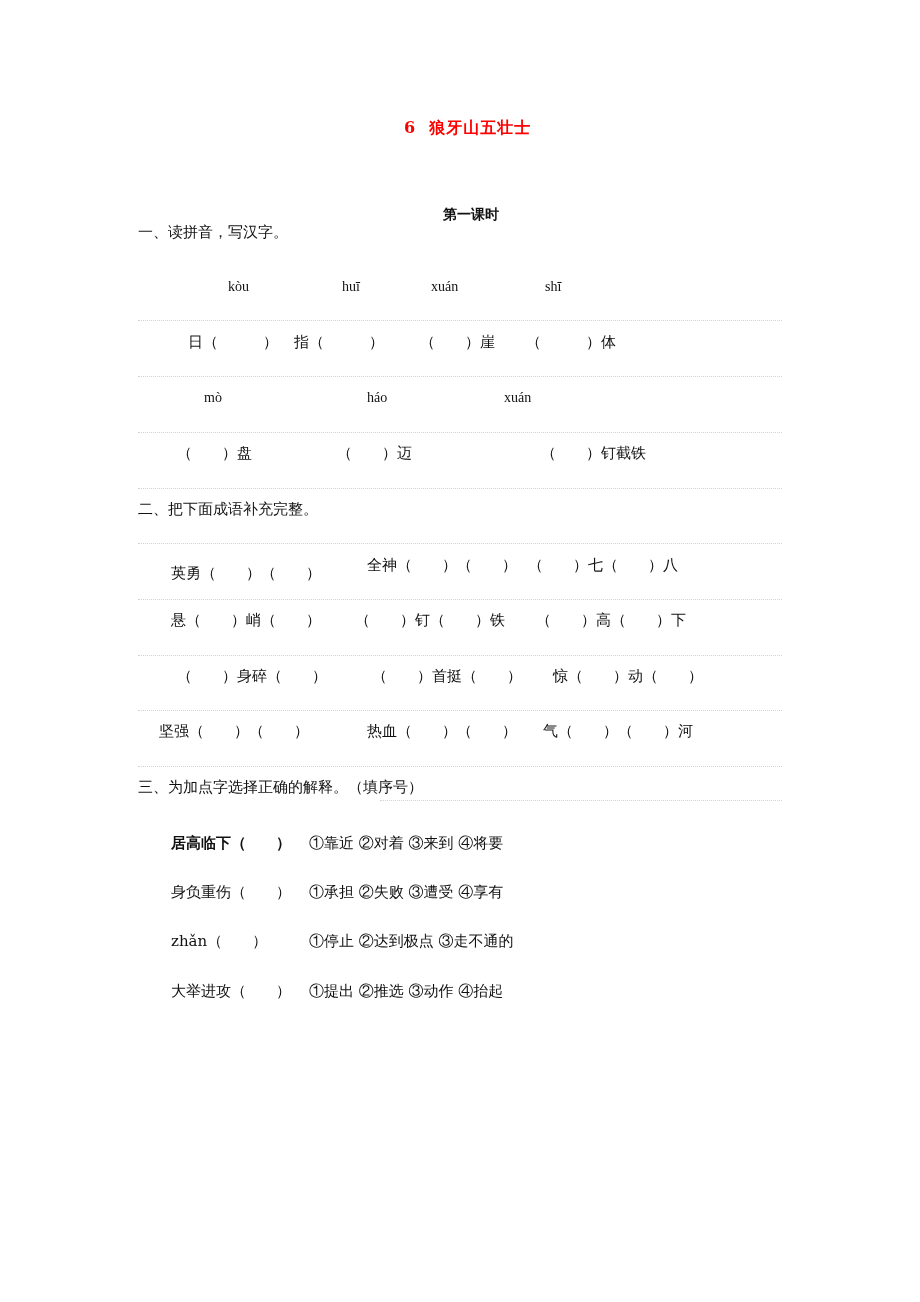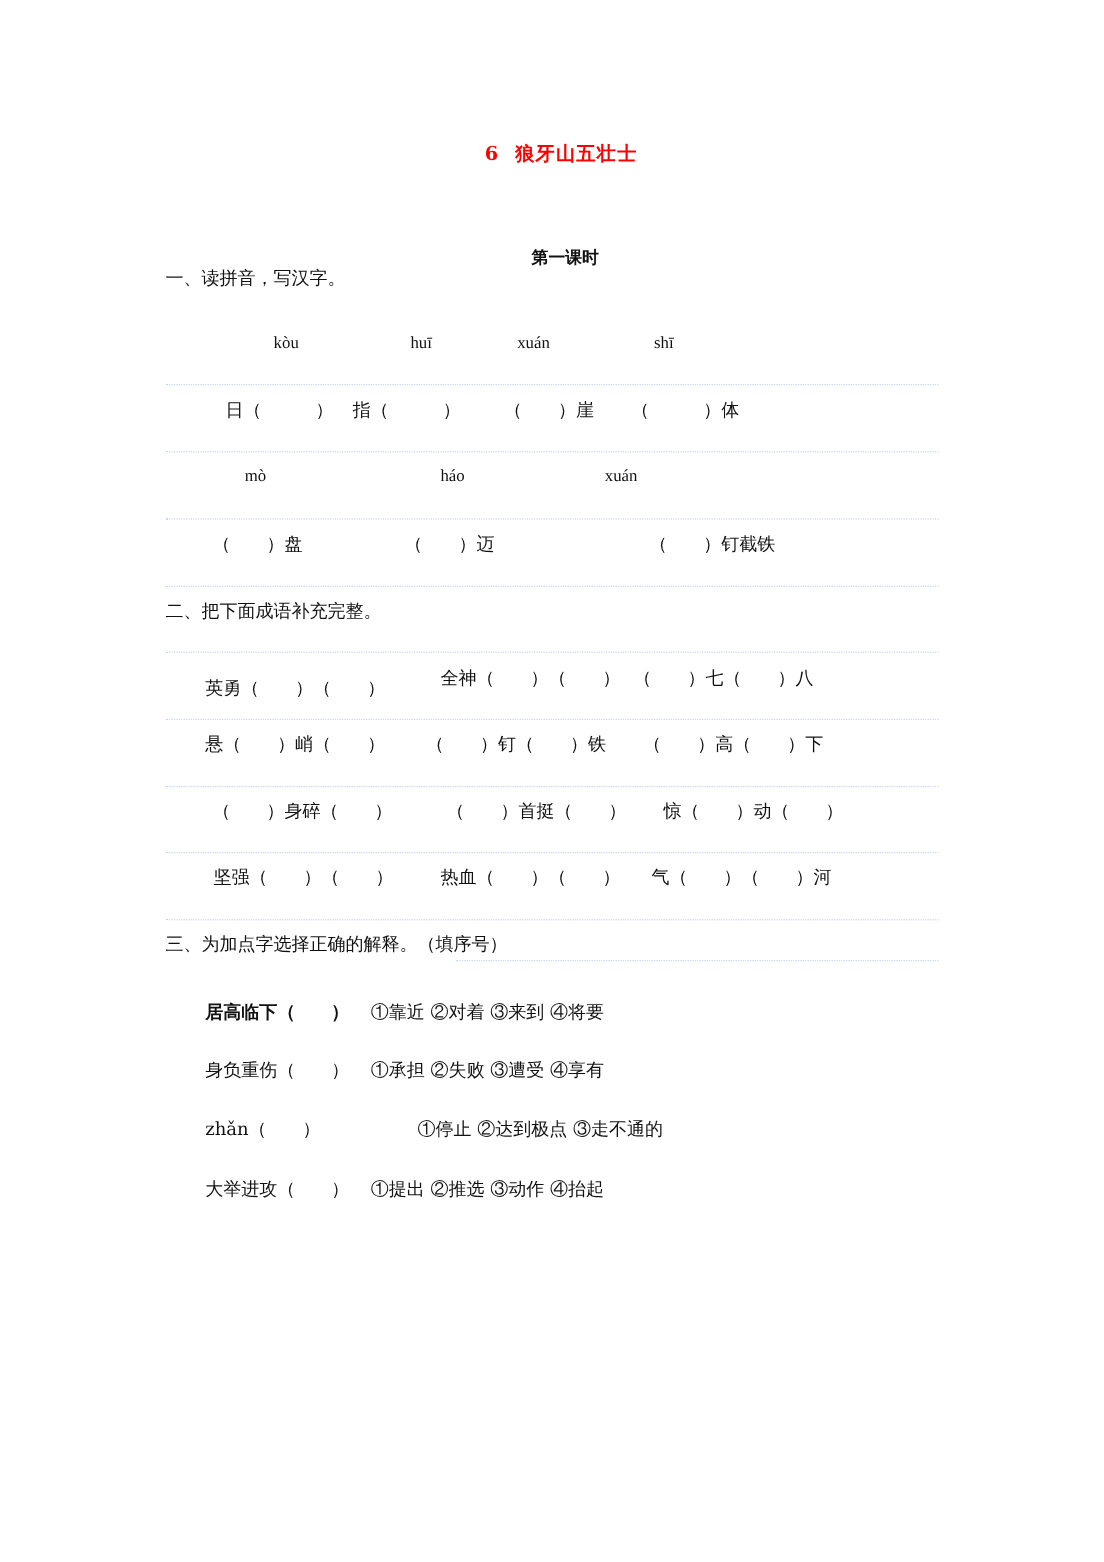--- a/index.html
+++ b/index.html
@@ -60,34 +60,34 @@
   <div class="abs line" style="left:171px; top:611px;">悬（　　）峭（　　）</div>
   <div class="abs line" style="left:355px; top:611px;">（　　）钉（　　）铁</div>
   <div class="abs line" style="left:536px; top:611px;">（　　）高（　　）下</div>
 
   <div class="dots" style="left:138px; top:655px; width:644px;"></div>
   <div class="abs line" style="left:177px; top:667px;">（　　）身碎（　　）</div>
   <div class="abs line" style="left:372px; top:667px;">（　　）首挺（　　）</div>
   <div class="abs line" style="left:553px; top:667px;">惊（　　）动（　　）</div>
 
   <div class="dots" style="left:138px; top:710px; width:644px;"></div>
-  <div class="abs line" style="left:178px; top:722px;">坚强（　　）（　　）</div>
+  <div class="abs line" style="left:159px; top:722px;">坚强（　　）（　　）</div>
   <div class="abs line" style="left:367px; top:722px;">热血（　　）（　　）</div>
   <div class="abs line" style="left:543px; top:722px;">气（　　）（　　）河</div>
 
   <div class="dots" style="left:138px; top:766px; width:644px;"></div>
 
   <div class="abs sec" style="left:138px; top:778px;">三、为加点字选择正确的解释。（填序号）</div>
   <div class="dots" style="left:380px; top:800px; width:402px;"></div>
 
   <div class="abs line" style="left:171px; top:834px;font-weight:bold;">居高临下（　　）</div>
   <div class="abs line" style="left:309px; top:834px;">①靠近 ②对着 ③来到 ④将要</div>
 
   <div class="abs line" style="left:171px; top:883px;">身负重伤（　　）</div>
   <div class="abs line" style="left:309px; top:883px;">①承担 ②失败 ③遭受 ④享有</div>
 
   <div class="abs line" style="left:171px; top:932px;">zhǎn（　　）</div>
-  <div class="abs line" style="left:309px; top:932px;margin-left:39px;">①停止 ②达到极点 ③走不通的</div>
+  <div class="abs line" style="left:309px; top:932px;">①停止 ②达到极点 ③走不通的</div>
 
   <div class="abs line" style="left:171px; top:982px;">大举进攻（　　）</div>
   <div class="abs line" style="left:309px; top:982px;">①提出 ②推选 ③动作 ④抬起</div>
 
 </div>
 
 </body></html>

